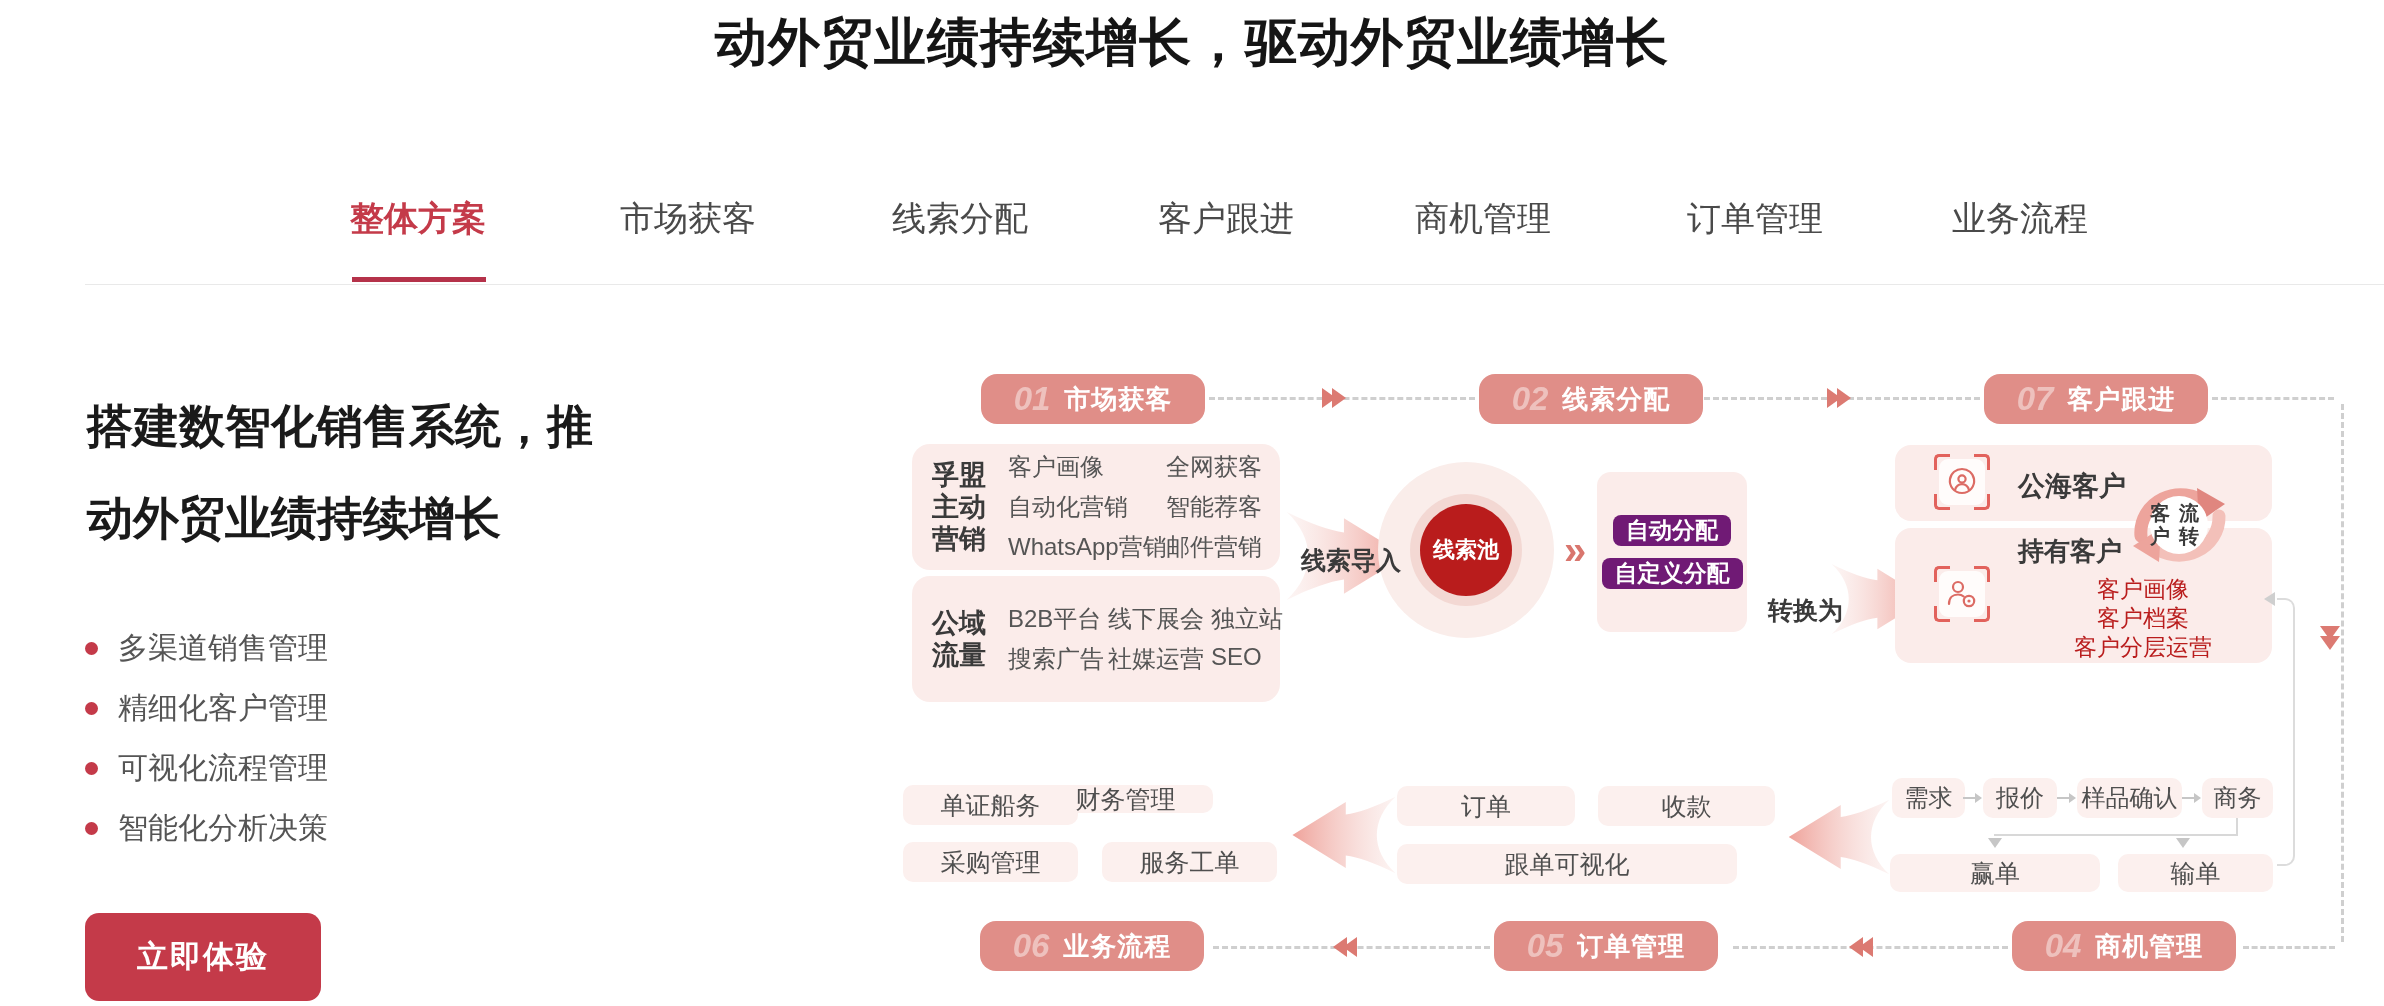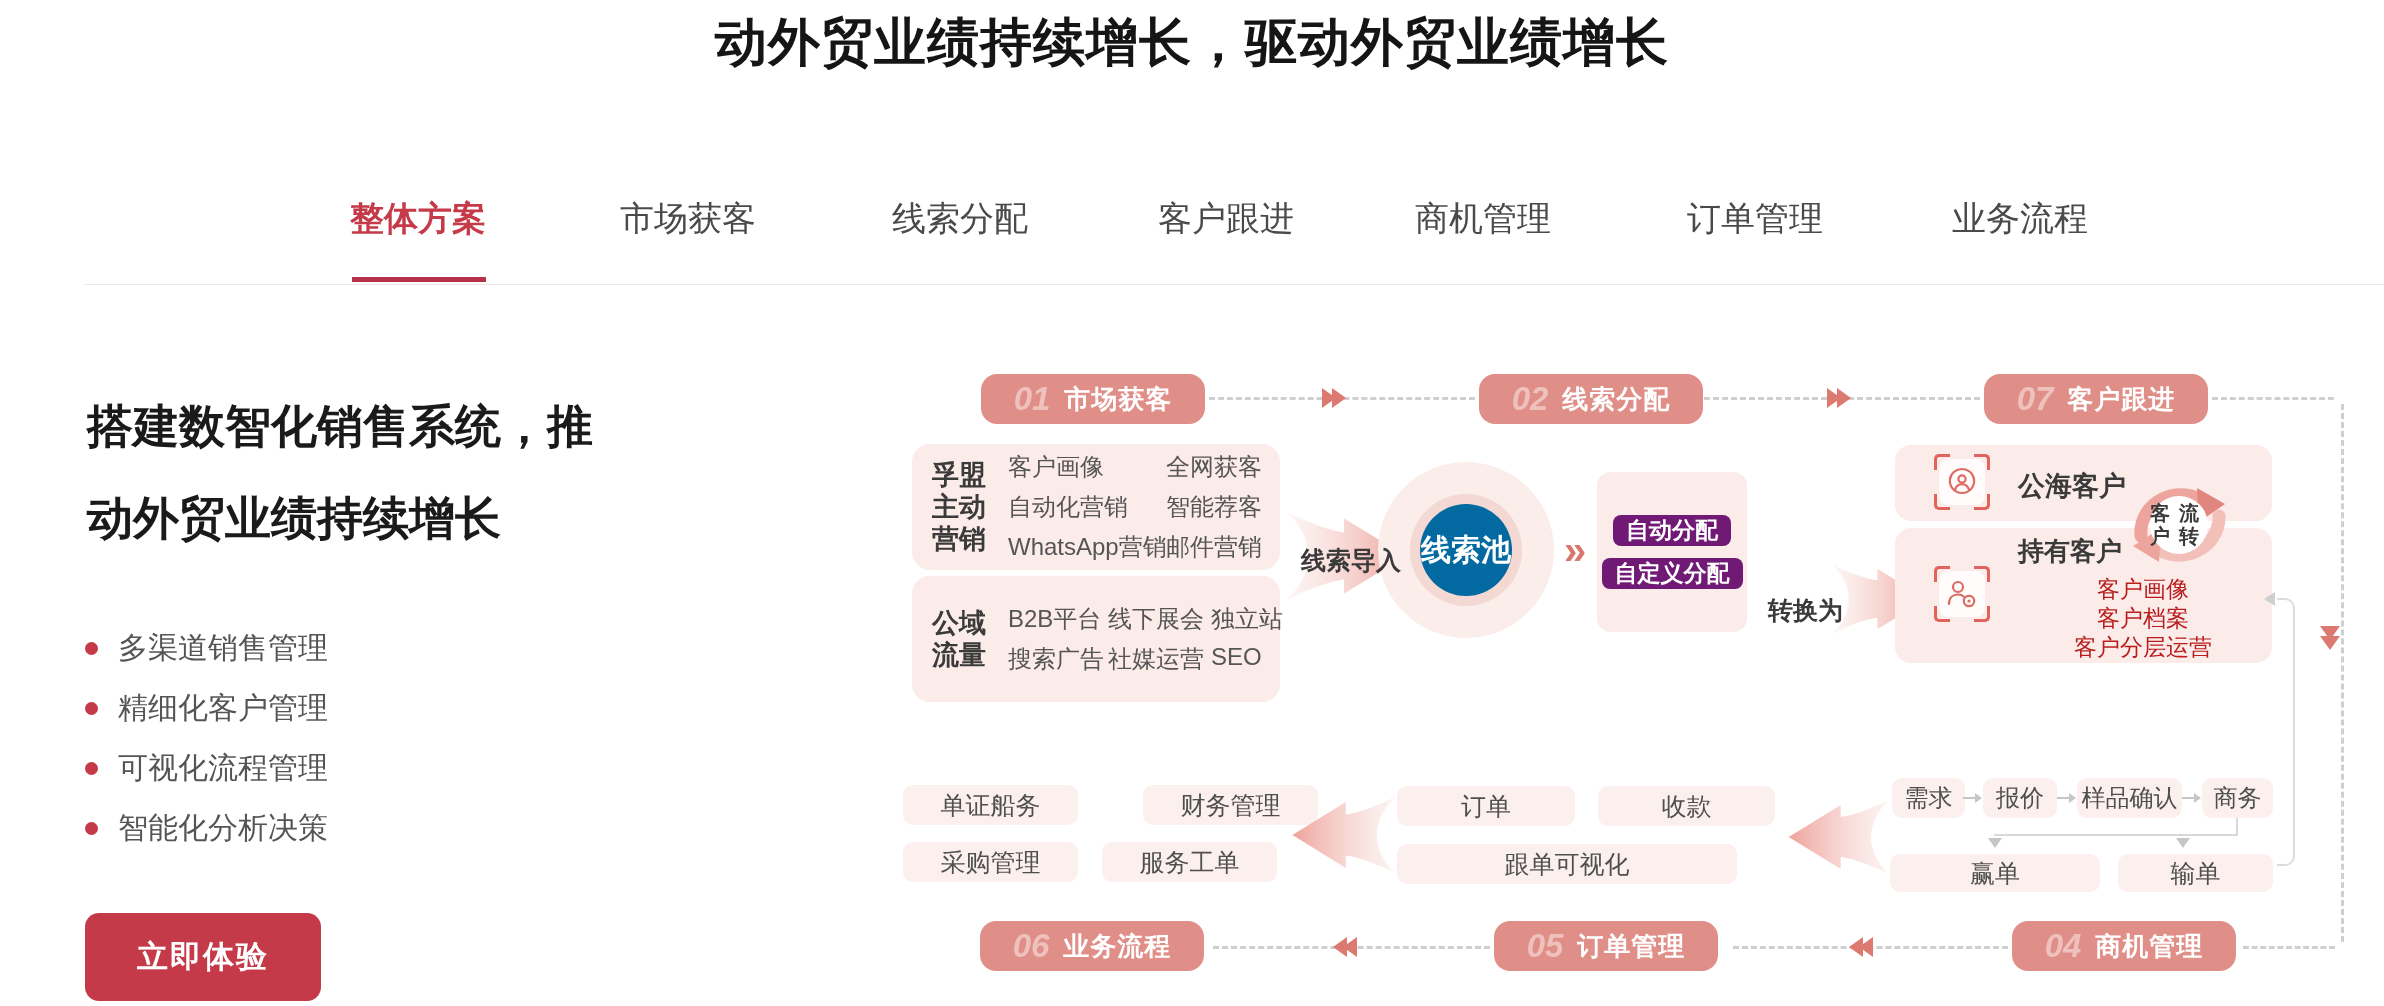--- a/index.html
+++ b/index.html
@@ -44,22 +44,22 @@
   .panel{position:absolute;background:#FBECEA;border-radius:18px;display:flex;align-items:center;
          padding-left:20px;box-sizing:border-box;}
   .panel .plabel{font-size:27px;font-weight:700;color:#3A3A3A;line-height:32px;width:62px;flex:none;}
   .pgrid{display:grid;row-gap:8px;font-size:24px;color:#555;margin-left:14px;}
   .pgrid span{white-space:nowrap;}
 
   .lead-import{position:absolute;left:1301px;top:544px;font-size:25px;font-weight:700;color:#3A3A3A;z-index:2;}
   .circle{position:absolute;border-radius:50%;}
   .c-outer{left:1378px;top:462px;width:176px;height:176px;background:#FAEDEA;}
   .c-mid{left:1410px;top:494px;width:112px;height:112px;background:#F3D8D3;}
-  .c-core{left:1420px;top:504px;width:92px;height:92px;background:#0369a1;display:flex;
-          align-items:center;justify-content:center;font-size:30px;font-weight:700;color:#fff;}
+  .c-core{left:1420px;top:504px;width:92px;height:92px;background:#b91c1c;display:flex;
+          align-items:center;justify-content:center;font-size:22px;font-weight:700;color:#fff;}
   .gg{position:absolute;left:1564px;top:528px;font-size:40px;font-weight:700;color:#D9766E;}
 
   .assign-panel{position:absolute;left:1597px;top:472px;width:150px;height:160px;background:#FBECEA;
                 border-radius:14px;display:flex;flex-direction:column;align-items:center;
                 justify-content:center;gap:12px;}
   .assign-btn{background:#701a75;color:#fff;font-size:23px;font-weight:700;border-radius:8px;
               padding:0 13px;white-space:nowrap;}
   .convert{position:absolute;left:1768px;top:594px;font-size:25px;font-weight:700;color:#3A3A3A;z-index:2;}
 
   
@@ -295,21 +295,21 @@
       <path d="M92 42 A40 38 0 0 1 26 72" stroke="#F3C0B9" stroke-width="13" stroke-linecap="round"></path>
       <polygon points="34,54 6,72 32,88" fill="#EDA49C"></polygon>
     </svg>
     <div class="flow-center">
       <span>客户</span>
       <span>流转</span>
     </div>
   </div>
 
   <div class="bbox" style="left:903px;top:785px;width:175px;height:40px">单证船务</div>
-  <div class="bbox" style="left:1143px;top:785px;width:175px;height:40px">财务管理</div>
+  <div class="bbox" style="left:1038px;top:785px;width:175px;height:28px">财务管理</div>
   <div class="bbox" style="left:903px;top:842px;width:175px;height:40px">采购管理</div>
   <div class="bbox" style="left:1102px;top:842px;width:175px;height:40px">服务工单</div>
 
   <svg class="abs" style="left:1286px;top:795px" width="116" height="80" viewBox="0 0 120 90">
     <defs>
         <linearGradient id="gL" x1="0" y1="0" x2="1" y2="0">
       <stop offset="0" stop-color="#EFA29A"></stop>
           <stop offset="1" stop-color="#F6DAD6" stop-opacity="0.3"></stop>
     </linearGradient>
       </defs>

